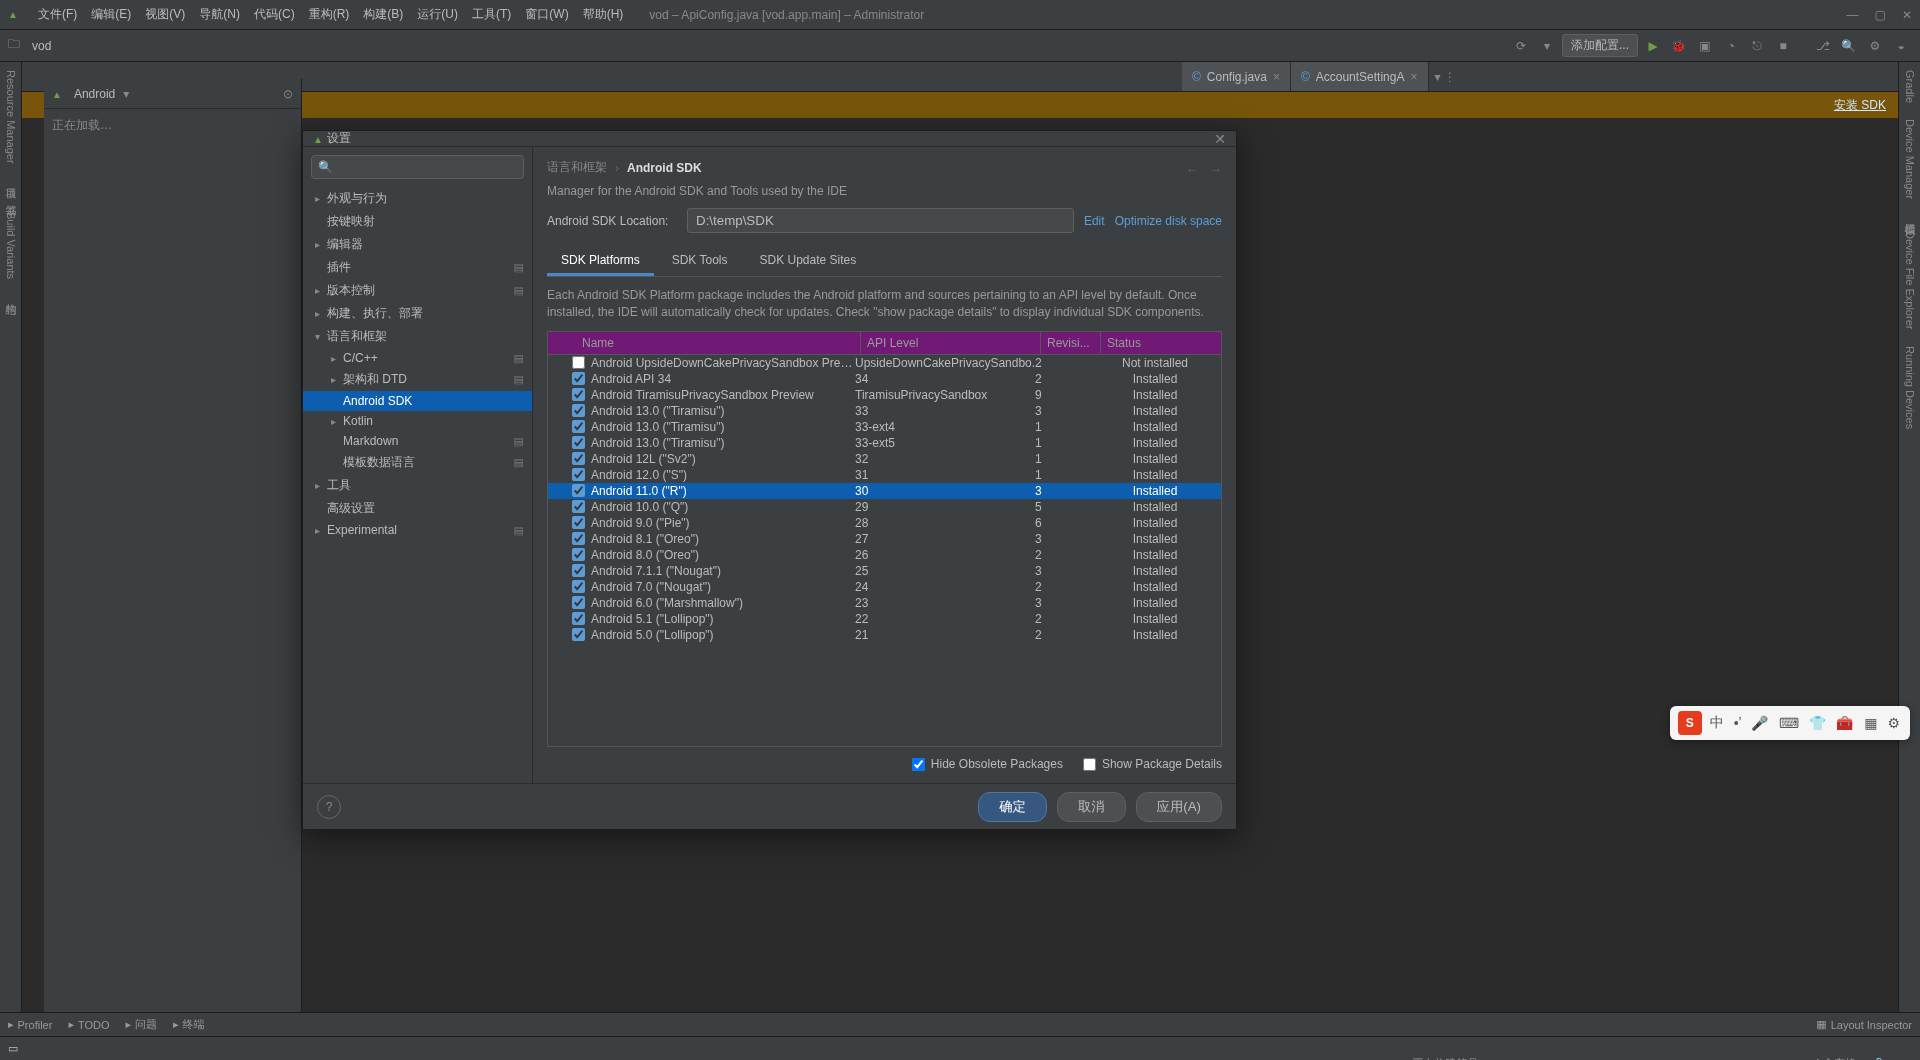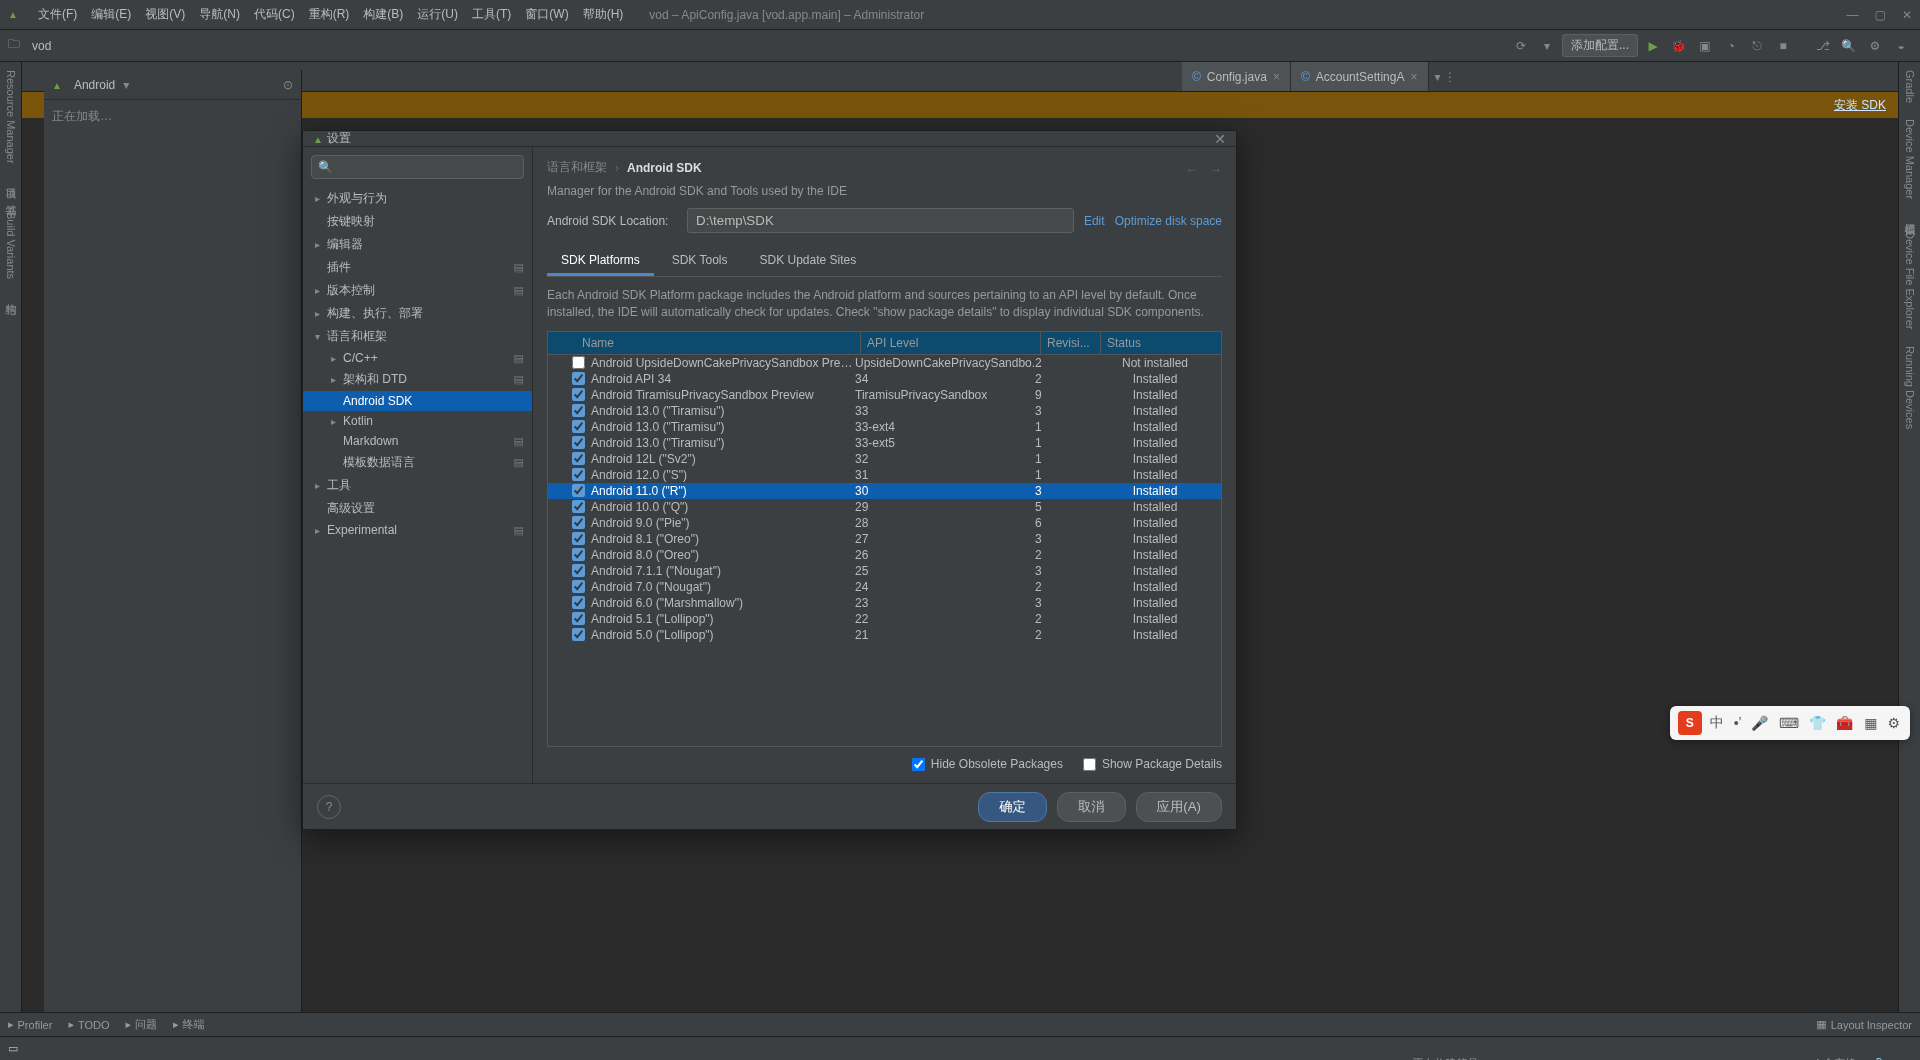--- a/index.html
+++ b/index.html
@@ -71,40 +71,40 @@
 .locrow a { color:#5b9dd9; cursor:pointer; }
 
 .subtabs { display:flex; gap:4px; margin-top:14px; border-bottom:1px solid #555; }
 .subtabs .stab { padding:6px 14px; cursor:pointer; color:#bbb; }
 .subtabs .stab.active { border-bottom:3px solid #4a88c7; color:#fff; }
 
 .desc { margin:10px 0; color:#999; line-height:1.4; }
 
 
 .sdk-table { flex:1; border:1px solid #555; display:flex; flex-direction:column; overflow:hidden; }
-.sdk-head { display:flex; background:#0c4a6e; border-bottom:1px solid #555; }
+.sdk-head { display:flex; background:#701a75; border-bottom:1px solid #555; }
 .sdk-head div { padding:4px 6px; border-right:1px solid #555; font-size:12px; color:#999; }
 .sdk-head .c-name{ flex:1; padding-left:34px; } .sdk-head .c-api{ width:180px; } .sdk-head .c-rev{ width:60px; } .sdk-head .c-stat{ width:120px; border-right:none; }
 .sdk-rows { flex:1; overflow:auto; }
 .sdk-row { display:flex; align-items:center; padding:1px 6px; font-size:12px; }
 .sdk-row.sel{ background:#0d5eaf; color:#fff; }
 .sdk-row .chk { margin:0 6px 0 18px; accent-color:#5b9dd9; }
 .sdk-row .n{ flex:1; white-space:nowrap; overflow:hidden; text-overflow:ellipsis; } .sdk-row .a{ width:180px;} .sdk-row .r{ width:60px;} .sdk-row .s{ width:120px;text-align:center;}
 
 .opts { display:flex; justify-content:flex-end; gap:20px; margin-top:10px; align-items:center; }
 .opts label { display:flex; align-items:center; gap:6px; cursor:pointer; }
 
 .dlg-foot { height:46px; display:flex; align-items:center; padding:0 14px; border-top:1px solid #2b2b2b; }
 .dlg-foot .help { width:24px;height:24px;border:1px solid #666;border-radius:50%;display:flex;align-items:center;justify-content:center;color:#888;cursor:pointer; }
 .dlg-foot .btns { margin-left:auto; display:flex; gap:10px; }
 .dlg-foot button { background:#4c5052; border:1px solid #5e6060; color:#bbb; padding:5px 20px; border-radius:12px; cursor:pointer; }
 .dlg-foot button.primary { background:#365880; border-color:#4a78a8; color:#fff; }
 
 
-.project-tool { position:absolute; left:22px; top:8px; width:258px; height:100%; background:#3c3f41; border-right:1px solid #1e1e1e; }
+.project-tool { position:absolute; left:22px; top:17px; width:258px; height:100%; background:#3c3f41; border-right:1px solid #1e1e1e; }
 .project-tool .pt-head { height:30px; display:flex; align-items:center; padding:0 8px; gap:8px; border-bottom:1px solid #2b2b2b; }
 .project-tool .pt-body { padding:8px; color:#888; }
 
 
 .bottom-toolbar { position:absolute; left:0; bottom:24px; width:1920px; height:24px; background:#3c3f41; border-top:1px solid #1e1e1e; display:flex; align-items:center; padding:0 8px; gap:16px; font-size:11px; }
 .bottom-toolbar .bitem { display:flex; align-items:center; gap:4px; cursor:pointer; color:#999; }
 .bottom-toolbar .bright { margin-left:auto; display:flex; align-items:center; gap:4px; }
 .statusbar { position:absolute; left:0; bottom:0; width:1920px; height:24px; background:#3c3f41; border-top:1px solid #1e1e1e; display:flex; align-items:center; padding:0 8px; gap:16px; font-size:11px; }
 .statusbar .sleft{ display:flex; align-items:center; gap:8px;} .statusbar .sright{ margin-left:auto; display:flex; align-items:center; gap:16px; color:#999;margin-top:30px; }
 .progress { width:160px; height:6px; background:#555; border-radius:3px; position:relative; }

